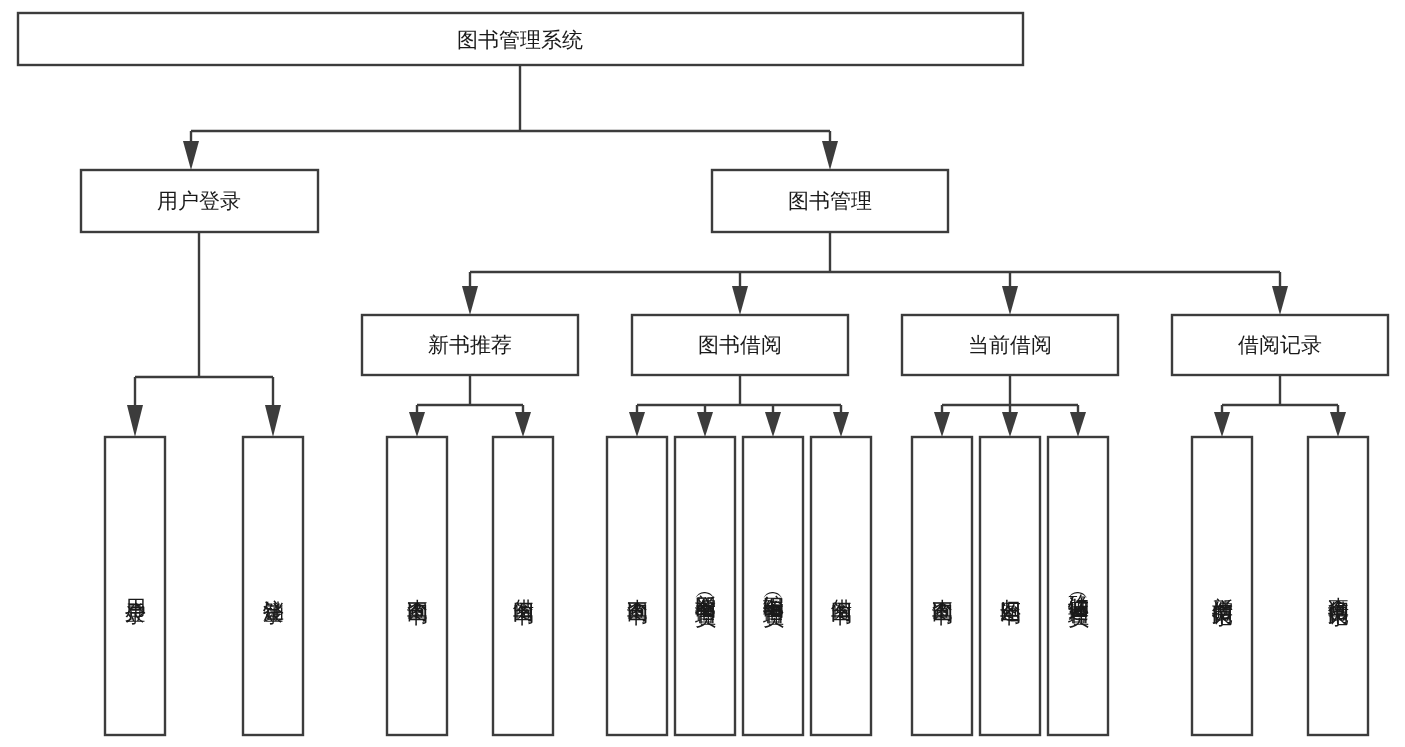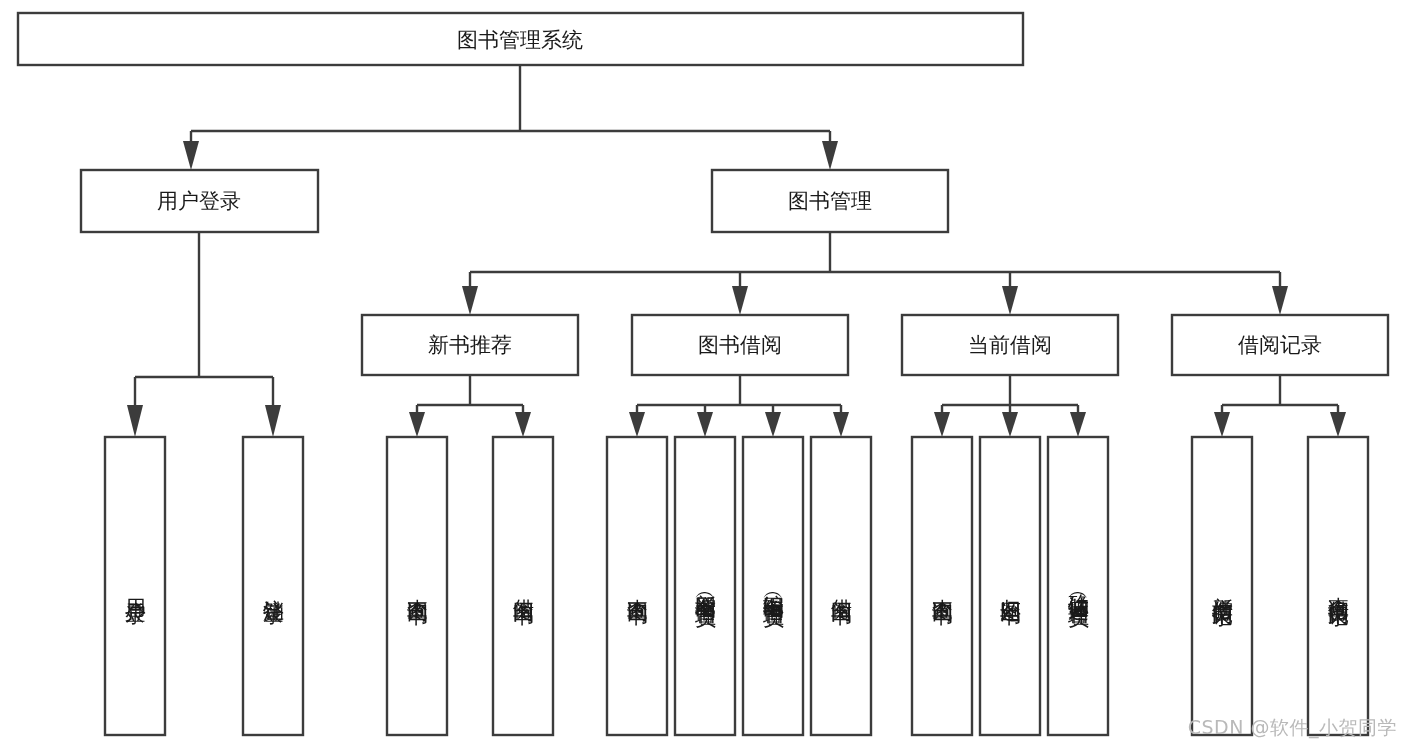--- a/index.html
+++ b/index.html
@@ -221,15 +221,14 @@
   <div class="leaf-label-wrap" style="left:743px; top:437px; width:60px; height:298px;">编辑图书（管理员）</div>
   <div class="leaf-label-wrap" style="left:811px; top:437px; width:60px; height:298px;">借阅图书</div>
 
   <div class="leaf-label-wrap" style="left:912px; top:437px; width:60px; height:298px;">查询图书</div>
   <div class="leaf-label-wrap" style="left:980px; top:437px; width:60px; height:298px;">归还图书</div>
   <div class="leaf-label-wrap" style="left:1048px; top:437px; width:60px; height:298px;">确认归还（管理员）</div>
 
   <div class="leaf-label-wrap" style="left:1192px; top:437px; width:60px; height:298px;">新增借阅记录</div>
   <div class="leaf-label-wrap" style="left:1308px; top:437px; width:60px; height:298px;">查询借阅记录</div>
 
-  <div class="watermark">CSDN @软件_小贺同学</div>
 
 </div>
 
 </body></html>

